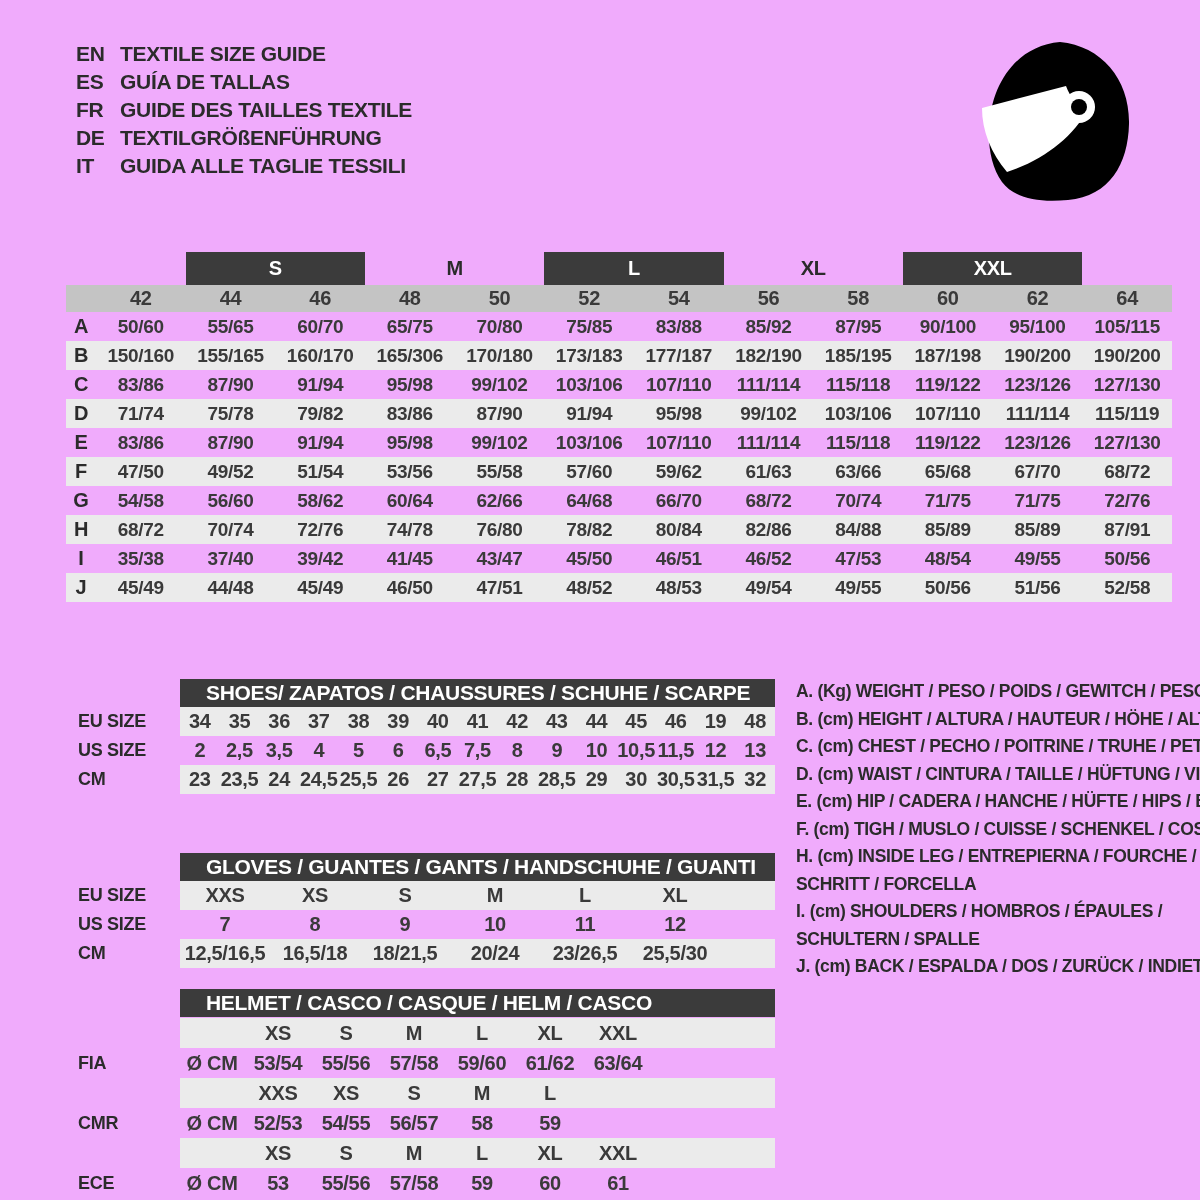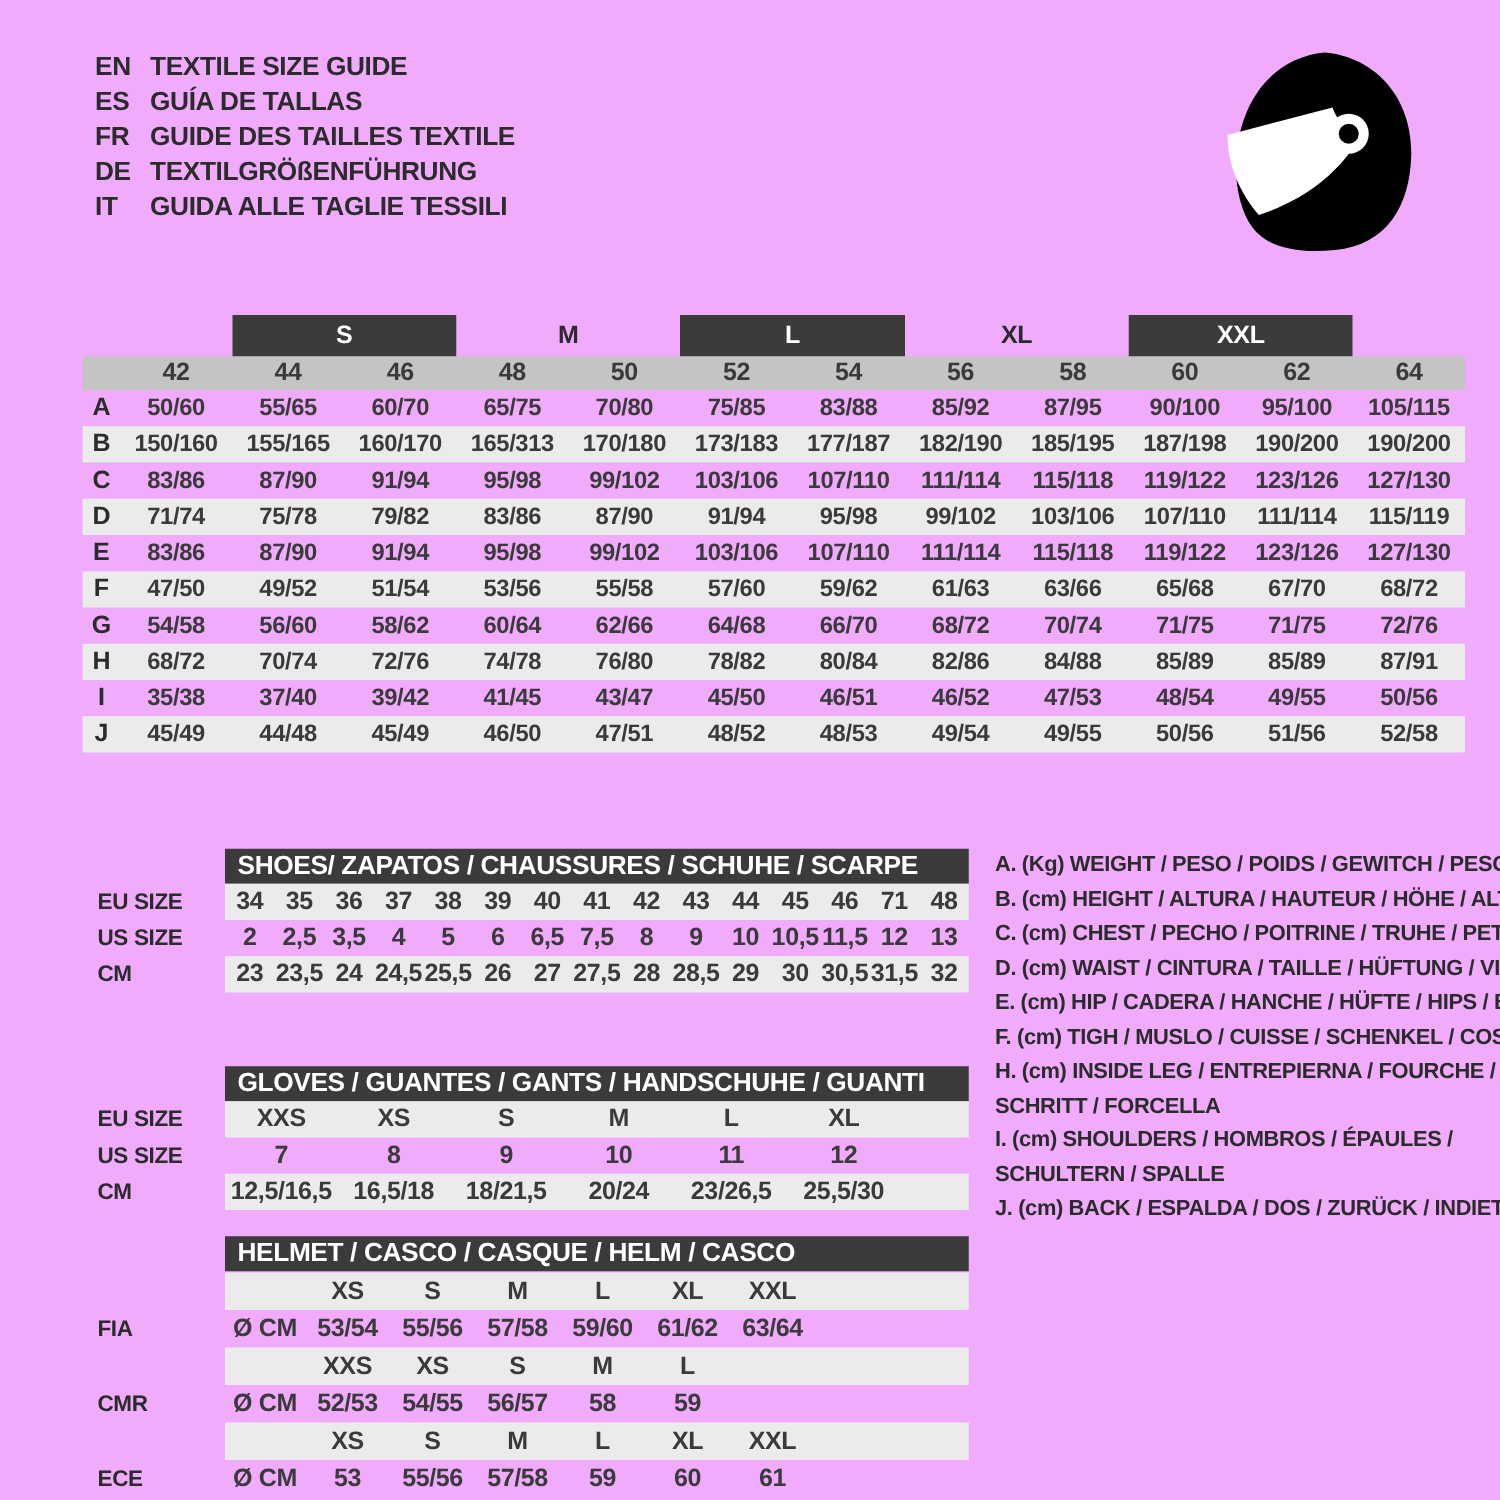--- a/index.html
+++ b/index.html
@@ -30,21 +30,21 @@
   .tex-row.stripe { background:#ebebeb; }
   .tex-letter { display:flex; align-items:center; justify-content:center; font-size:20px; color:#2b2b2b; }
   .tex-cell { display:flex; align-items:center; justify-content:center; font-size:19px; color:#3a3a3a; }
 
   
   .section { position:absolute; left:66px; display:grid; grid-template-columns:114px 595px; grid-auto-rows:29px; }
   #shoes-section { top:678px; }
   #gloves-section { top:852px; }
   #helmet-section { top:988px; grid-auto-rows:30px; }
   .sec-bar { background:#3b3b3b; color:#fff; font-size:21px; display:flex; align-items:center;
-             padding-left:10px; height:28px; align-self:center; }
+             padding-left:26px; height:28px; align-self:center; }
   .sec-label { display:flex; align-items:center; font-size:18px; padding-left:12px; color:#2b2b2b; }
   .sec-content { display:grid; }
   .sec-content.stripe { background:#ebebeb; }
   .cols15 { grid-template-columns:repeat(15,1fr); font-size:20px; }
   .cols6  { grid-template-columns:repeat(6,90px) 1fr; font-size:20px; }
   .colsH  { grid-template-columns:64px repeat(6,68px) 1fr; font-size:20px; }
   .cell { display:flex; align-items:center; justify-content:center; color:#3a3a3a; }
 
   
   .legend { position:absolute; left:796px; top:678px; width:404px; }
@@ -129,21 +129,21 @@
           <div class="tex-cell">87/95</div>
           <div class="tex-cell">90/100</div>
           <div class="tex-cell">95/100</div>
           <div class="tex-cell">105/115</div>
         </div>
         <div class="tex-row stripe">
           <div class="tex-letter">B</div>
           <div class="tex-cell">150/160</div>
           <div class="tex-cell">155/165</div>
           <div class="tex-cell">160/170</div>
-          <div class="tex-cell">165/313</div>
+          <div class="tex-cell">165/306</div>
           <div class="tex-cell">170/180</div>
           <div class="tex-cell">173/183</div>
           <div class="tex-cell">177/187</div>
           <div class="tex-cell">182/190</div>
           <div class="tex-cell">185/195</div>
           <div class="tex-cell">187/198</div>
           <div class="tex-cell">190/200</div>
           <div class="tex-cell">190/200</div>
         </div>
         <div class="tex-row">
@@ -280,21 +280,21 @@
         <div class="cell">37</div>
         <div class="cell">38</div>
         <div class="cell">39</div>
         <div class="cell">40</div>
         <div class="cell">41</div>
         <div class="cell">42</div>
         <div class="cell">43</div>
         <div class="cell">44</div>
         <div class="cell">45</div>
         <div class="cell">46</div>
-        <div class="cell">71</div>
+        <div class="cell">19</div>
         <div class="cell">48</div>
       </div>
       <div class="sec-label">US SIZE</div>
       <div class="sec-content cols15">
         <div class="cell">2</div>
         <div class="cell">2,5</div>
         <div class="cell">3,5</div>
         <div class="cell">4</div>
         <div class="cell">5</div>
         <div class="cell">6</div>

